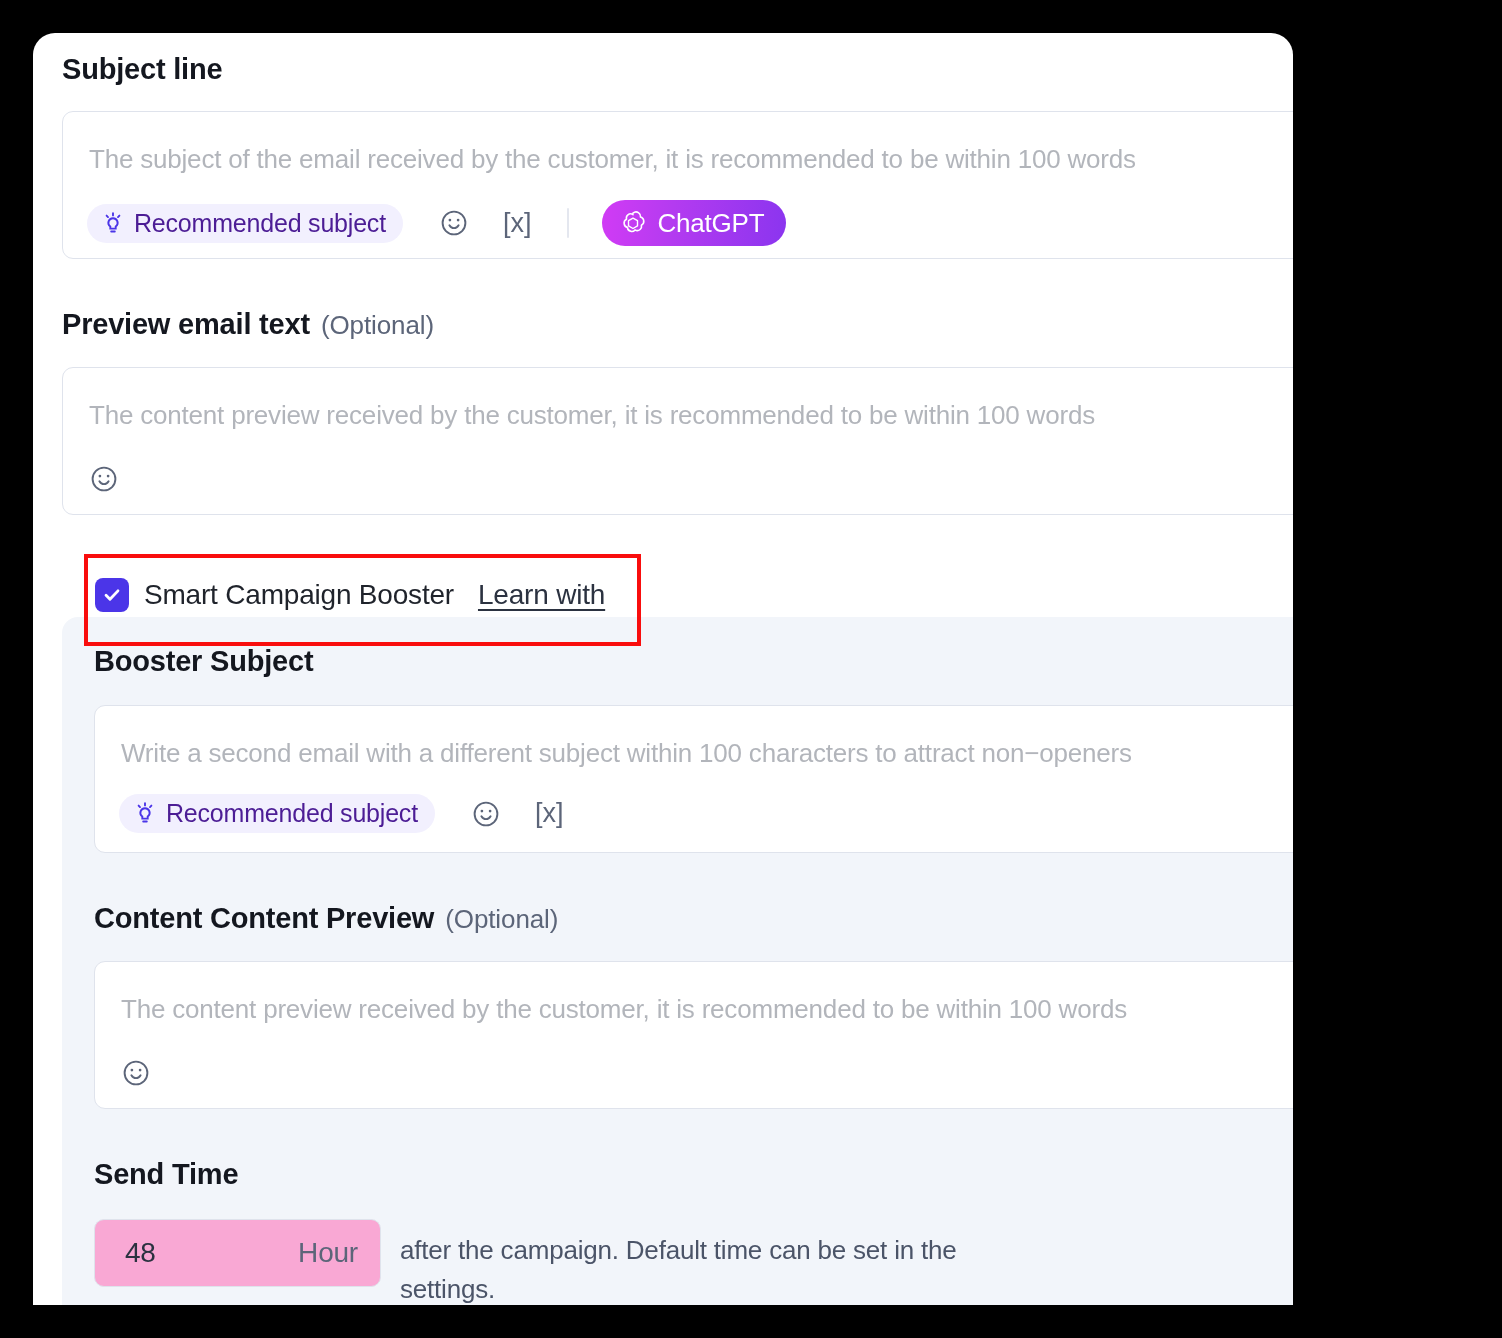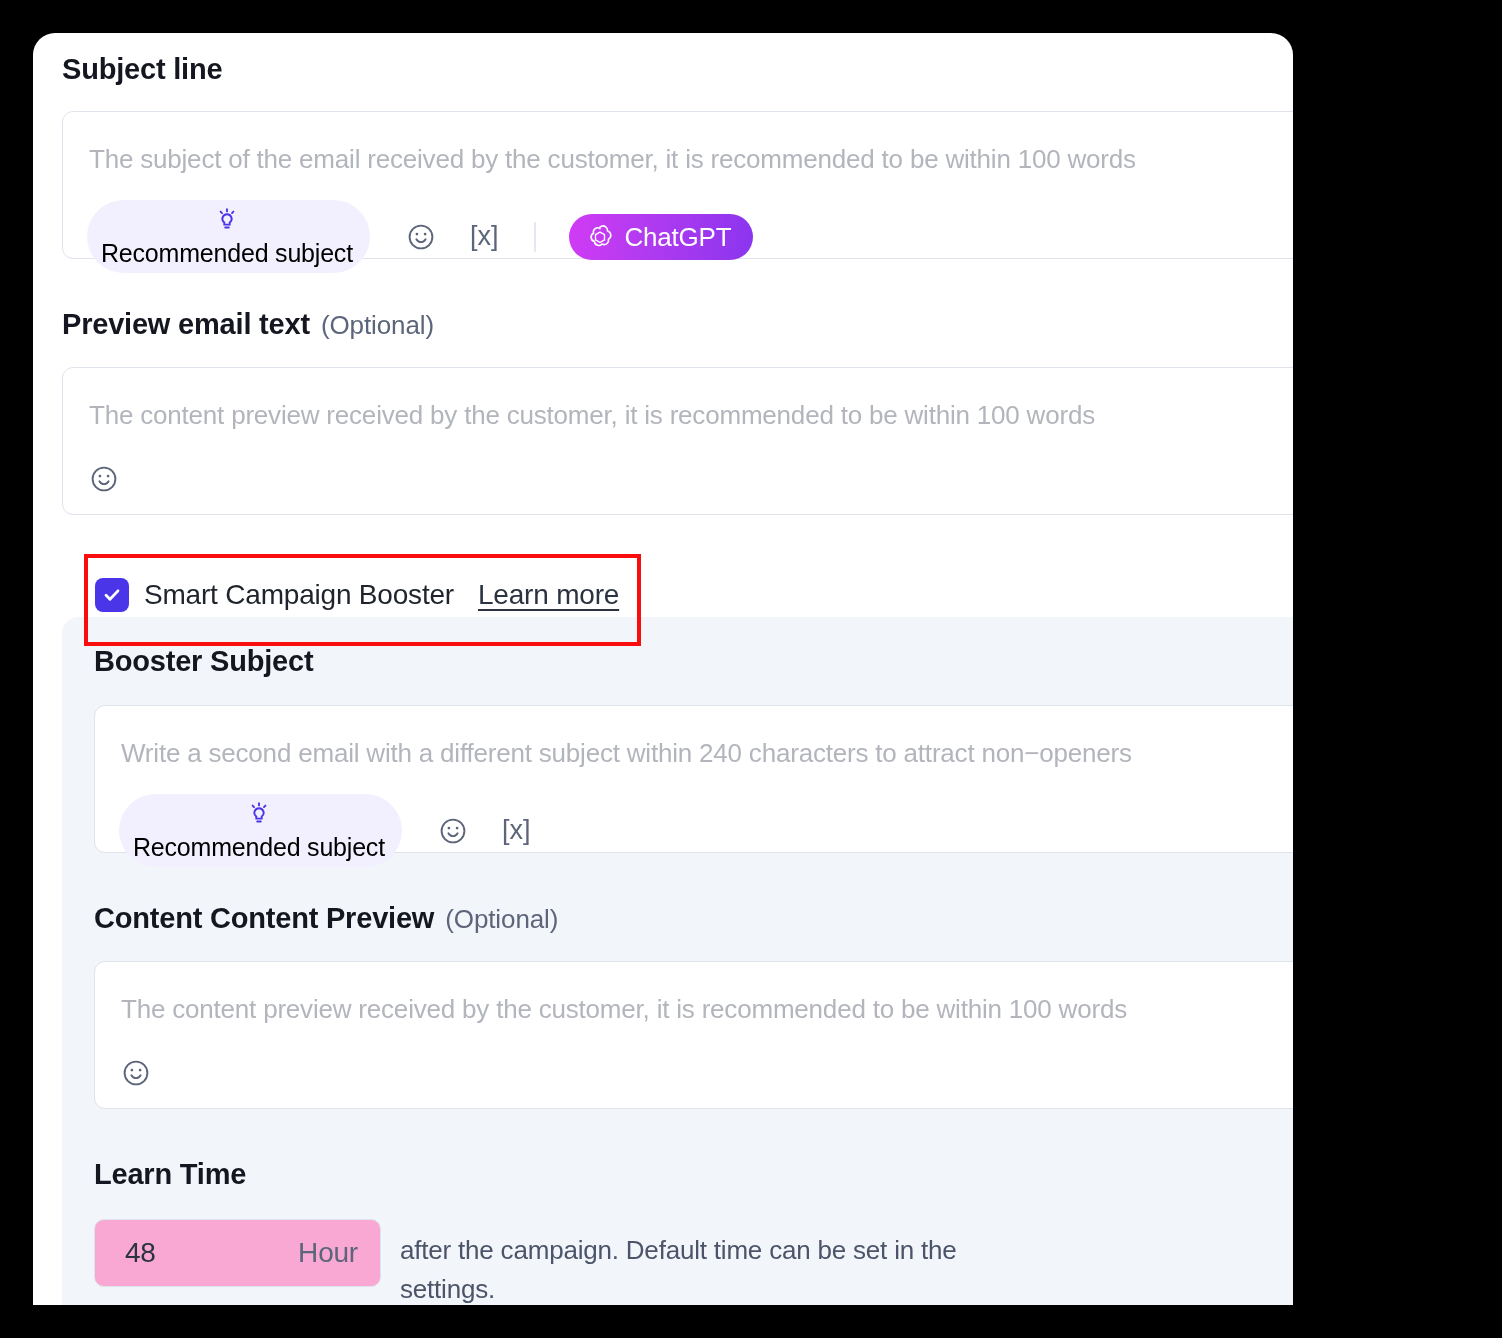--- a/index.html
+++ b/index.html
@@ -77,26 +77,25 @@
   }
 
   
   .rec-chip {
     display: inline-flex;
     align-items: center;
     gap: 9px;
     background: #f2f0fe;
     border-radius: 999px;
     padding: 7px 17px 7px 14px;
-    color: #000000;
+    color: #4c1d95;
     font-size: 25px;
     letter-spacing: -0.2px;
     line-height: 1;
     white-space: nowrap;
-    flex-direction: column;
   }
   .bulb-icon { display: inline-block; width: 24px; height: 25px; }
 
   .smiley-icon { display: inline-block; width: 30px; height: 30px; }
   .bracket-x {
     color: #5c6579;
     font-size: 27px;
     line-height: 1;
     letter-spacing: 0px;
     font-family: "Liberation Sans", sans-serif;
@@ -285,30 +284,30 @@
 
       <div class="booster-panel"></div>
 
       <div class="cb-row">
         <span class="checkbox">
           <svg viewBox="0 0 24 24" width="22" height="22" fill="none" stroke="#ffffff" stroke-width="3.1" stroke-linecap="round" stroke-linejoin="round">
             <path d="M5.5 12.4l4.3 4.3 8.7-9.2"></path>
           </svg>
         </span>
         <span class="cb-label">Smart Campaign Booster</span>
-        <a class="learn-more" href="#">Learn more</a>
+        <a class="learn-more" href="#">Learn with</a>
       </div>
       <div class="red-box"></div>
 
       <div class="section-heading" style="position:absolute;left:61px;top:614px;z-index:3;">
         <span>Booster Subject</span>
       </div>
 
       <div class="field-box" style="position:absolute;left:61px;top:672px;width:1314px;height:148px;z-index:3;">
-        <div class="placeholder" style="position:absolute;left:26px;top:34px;">Write a second email with a different subject within 240 characters to attract non−openers</div>
+        <div class="placeholder" style="position:absolute;left:26px;top:34px;">Write a second email with a different subject within 100 characters to attract non−openers</div>
 
         <div class="toolbar" style="position:absolute;left:24px;top:88px;align-items:center;">
           <span class="rec-chip">
             <span class="bulb-icon">
               <svg viewBox="0 0 24 25" width="24" height="25" fill="none" stroke="#4b35e8" stroke-width="1.9" stroke-linecap="round">
                 <path d="M12 2.2v2.2M5.6 4.6l1.4 1.5M18.4 4.6l-1.4 1.5"></path>
                 <path d="M12 7.2a4.6 4.6 0 0 0-2.7 8.35v2.05h5.4v-2.05A4.6 4.6 0 0 0 12 7.2z"></path>
                 <path d="M10.2 20.5h3.6"></path>
               </svg>
             </span>
@@ -344,21 +343,21 @@
             <circle cx="10.9" cy="12.1" r="1.35" fill="#5c6579" stroke="none"></circle>
             <circle cx="19.1" cy="12.1" r="1.35" fill="#5c6579" stroke="none"></circle>
             <path d="M10.4 17.2c1.1 1.9 2.8 2.9 4.6 2.9s3.5-1 4.6-2.9" stroke-linecap="round"></path>
           </svg>
         </span>
 
         <div class="counter" style="position:absolute;right:27px;top:98px;">0/100</div>
       </div>
 
       <div class="section-heading" style="position:absolute;left:61px;top:1127px;z-index:3;">
-        <span>Learn Time</span>
+        <span>Send Time</span>
       </div>
 
       <div style="position:absolute;left:61px;top:1186px;width:1314px;display:flex;align-items:flex-start;z-index:3;">
 
         <div class="hour-input">
           <span class="hour-value">48</span>
           <span class="hour-unit">Hour</span>
         </div>
 
         <div class="sendtime-text" style="width:630px;padding-top:12px;padding-left:19px;">after the campaign. Default time can be set in the settings.</div>

